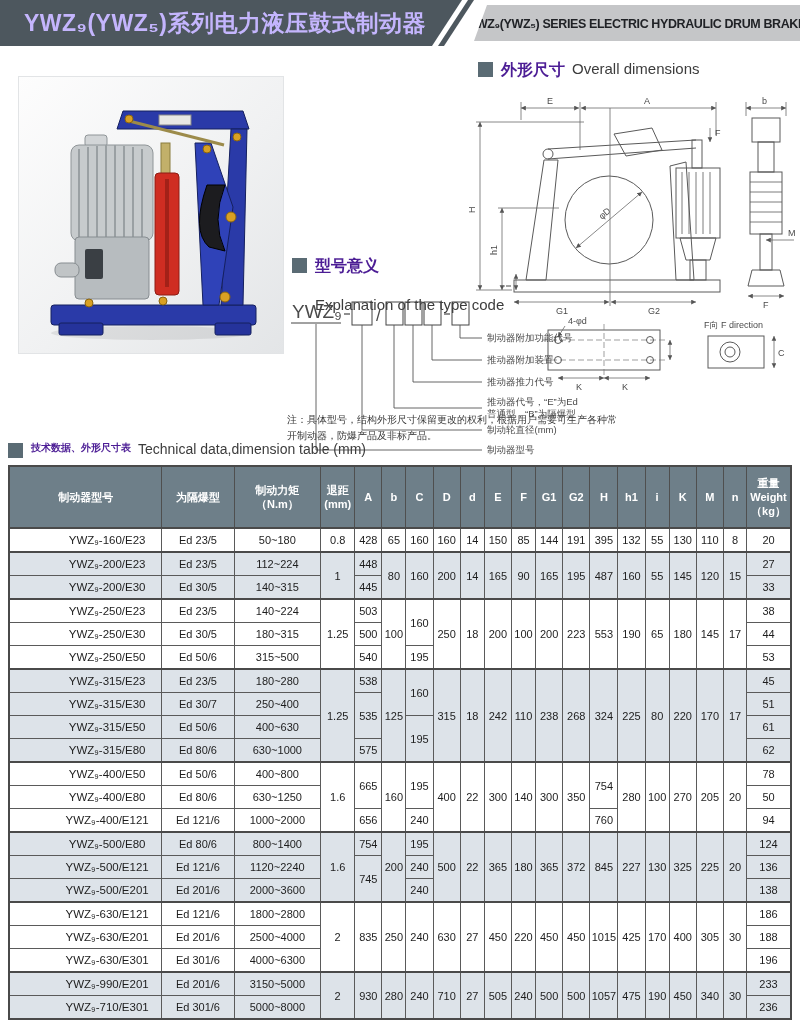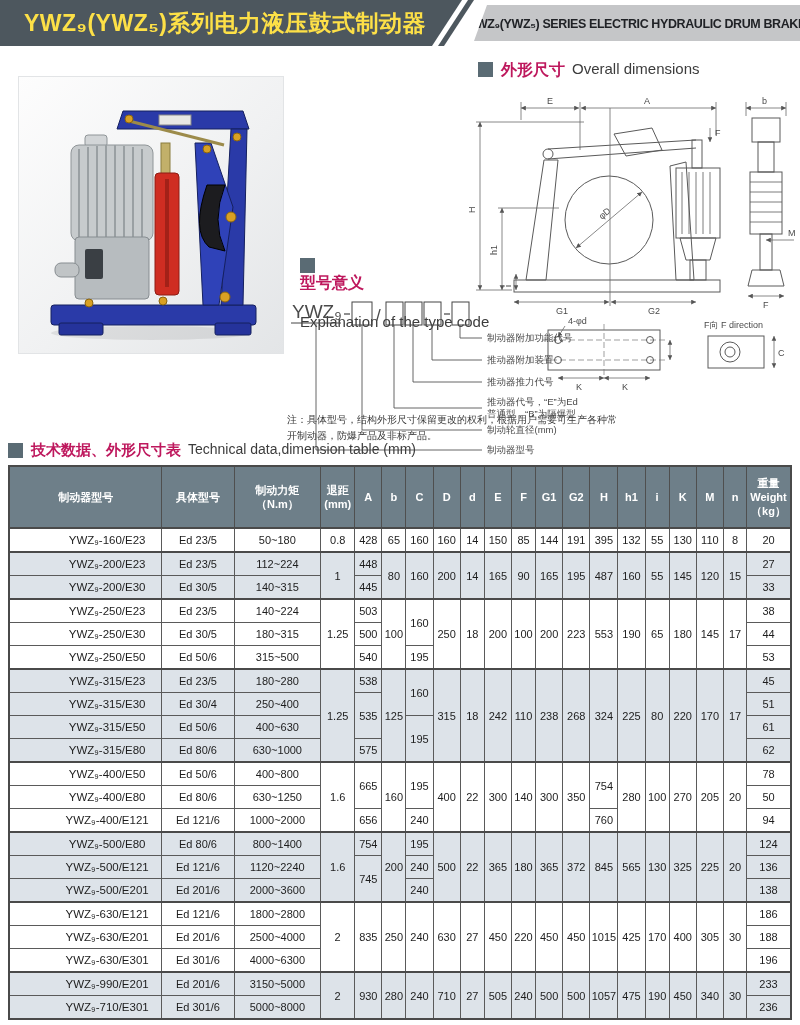--- a/index.html
+++ b/index.html
@@ -4,52 +4,52 @@
 <style>
   html,body{margin:0;padding:0;}
   body{font-family:"Liberation Sans","DejaVu Sans",sans-serif;background:#fff;}
   #page{position:relative;width:800px;height:1025px;background:#fff;overflow:hidden;}
 
   
   .hdr{position:absolute;left:0;top:0;width:800px;height:48px;}
   .hdr-left{position:absolute;left:0;top:0;width:462px;height:46px;background:#4d575e;
     clip-path:polygon(0 0,100% 0,calc(100% - 30px) 100%,0 100%);
     display:flex;align-items:center;padding-left:24px;box-sizing:border-box;}
-  .hdr-left span{color:#fde047;font-size:23px;font-weight:bold;letter-spacing:0.5px;white-space:nowrap;}
+  .hdr-left span{color:#c4b5fd;font-size:23px;font-weight:bold;letter-spacing:0.5px;white-space:nowrap;}
   .hdr-stripe{position:absolute;left:438px;top:0;width:44px;height:46px;background:#4d575e;
     clip-path:polygon(30px 0,36px 0,6px 100%,0 100%);}
   .hdr-right{position:absolute;left:474px;top:5px;width:326px;height:36px;background:#c5c6c8;
     clip-path:polygon(13px 0,100% 0,100% 100%,0 100%);
     display:flex;align-items:center;justify-content:center;}
   .hdr-right span{color:#202226;font-size:13px;font-weight:bold;letter-spacing:-0.4px;transform:scaleX(0.96);white-space:nowrap;}
 
   
   .sec-title{position:absolute;display:flex;align-items:flex-start;}
   .sq{width:15px;height:15px;background:#5a6b74;margin-right:8px;margin-top:2px;flex:0 0 auto;}
-  .sec-zh{font-size:16px;font-weight:bold;color:#be185d;white-space:nowrap;}
+  .sec-zh{font-size:16px;font-weight:bold;color:#4c1d95;white-space:nowrap;}
   .sec-en{font-size:15px;color:#3c3c3c;margin-left:7px;white-space:nowrap;}
 
   
   .photo{position:absolute;left:18px;top:76px;width:264px;height:276px;
     background:linear-gradient(135deg,#fdfdfd 0%,#f0f1f2 55%,#e3e5e7 100%);
     border:1px solid #e2e4e6;}
 
   
   .drawing{position:absolute;left:464px;top:90px;width:336px;height:310px;}
   .typecode{position:absolute;left:286px;top:294px;width:330px;height:168px;}
   .note{position:absolute;left:287px;top:412px;width:330px;font-size:10px;color:#3a3a3a;line-height:1.55;}
 
   svg text{fill:#4a4a4a;}
   .dim{font-size:9px;}
   .thin{stroke:#6a6a6a;stroke-width:0.8;fill:none;}
   .body-line{stroke:#5a5a5a;stroke-width:1;fill:none;}
 
   
   .tbl-title{left:8px;top:441px;}
-  .tbl-title .sec-zh{font-size:15px;}
+  .tbl-title .sec-zh{font-size:10px;}
   .tbl-title .sec-en{font-size:14px;}
   table{position:absolute;left:8px;top:465px;border-collapse:collapse;table-layout:fixed;width:784px;border:2px solid #4a4a4a;}
   th{background:#6e7f89;color:#fff;font-size:11px;font-weight:bold;border:1px solid #4f4f4f;
      white-space:pre-line;line-height:1.3;height:60px;padding:0 1px;text-align:center;}
   td{border:1px solid #5a5a5a;font-size:11px;color:#1d1d1d;text-align:center;height:22px;padding:0 1px;background:#fff;}
   tr.shade td{background:#dde3e9;}
   tr.gs td{border-top:2px solid #4a4a4a;}
   td.model{font-size:11.5px;padding-left:44px;}
 </style>
 </head>
@@ -230,21 +230,21 @@
 
       <text class="dim" x="240" y="238">F向   F direction</text>
       <rect class="body-line" x="244" y="246" width="56" height="32"></rect>
       <circle class="body-line" cx="266" cy="262" r="10"></circle>
       <circle class="body-line" cx="266" cy="262" r="5"></circle>
       <line class="thin" x1="310" y1="246" x2="310" y2="278" marker-start="url(#arS)" marker-end="url(#ar)"></line>
       <text class="dim" x="314" y="266">C</text>
     </svg>
   </div>
 
-  <div class="sec-title" style="left:300px;top:256px;flex-direction:column;">
+  <div class="sec-title" style="left:292px;top:256px;">
     <div class="sq"></div>
     <div>
       <div class="sec-zh">型号意义</div>
       <div class="sec-en" style="margin-left:0;margin-top:19px;">Explanation of the type code</div>
     </div>
   </div>
 
   <div class="typecode">
     <svg width="330" height="168" viewBox="0 0 330 168">
       <text x="6" y="24" font-size="19" fill="#333">YWZ₉</text>
@@ -304,21 +304,21 @@
         <col style="width:27px">
         <col style="width:24px">
       <col style="width:27px">
         <col style="width:27px">
         <col style="width:23px">
         <col style="width:44px">
     </colgroup>
     <thead id="thead">
         <tr>
           <th>制动器型号</th>
-          <th>具体型号</th>
+          <th>为隔爆型</th>
           <th>制动力矩
 （N.m）</th>
           <th>退距
 (mm)</th>
           <th>A</th>
           <th>b</th>
           <th>C</th>
           <th>D</th>
           <th>d</th>
           <th>E</th>
@@ -442,21 +442,21 @@
           <td rowspan="4">324</td>
           <td rowspan="4">225</td>
           <td rowspan="4">80</td>
           <td rowspan="4">220</td>
           <td rowspan="4">170</td>
           <td rowspan="4">17</td>
           <td>45</td>
         </tr>
         <tr class="shade">
           <td class="model">YWZ₉-315/E30</td>
-          <td>Ed 30/4</td>
+          <td>Ed 30/7</td>
           <td>250~400</td>
           <td rowspan="2">535</td>
           <td>51</td>
         </tr>
         <tr class="shade">
           <td class="model">YWZ₉-315/E50</td>
           <td>Ed 50/6</td>
           <td>400~630</td>
           <td rowspan="2">195</td>
           <td>61</td>
@@ -513,21 +513,21 @@
           <td>754</td>
           <td rowspan="3">200</td>
           <td>195</td>
           <td rowspan="3">500</td>
           <td rowspan="3">22</td>
           <td rowspan="3">365</td>
           <td rowspan="3">180</td>
           <td rowspan="3">365</td>
           <td rowspan="3">372</td>
           <td rowspan="3">845</td>
-          <td rowspan="3">565</td>
+          <td rowspan="3">227</td>
           <td rowspan="3">130</td>
           <td rowspan="3">325</td>
           <td rowspan="3">225</td>
           <td rowspan="3">20</td>
           <td>124</td>
         </tr>
         <tr class="shade">
           <td class="model">YWZ₉-500/E121</td>
           <td>Ed 121/6</td>
           <td>1120~2240</td>

